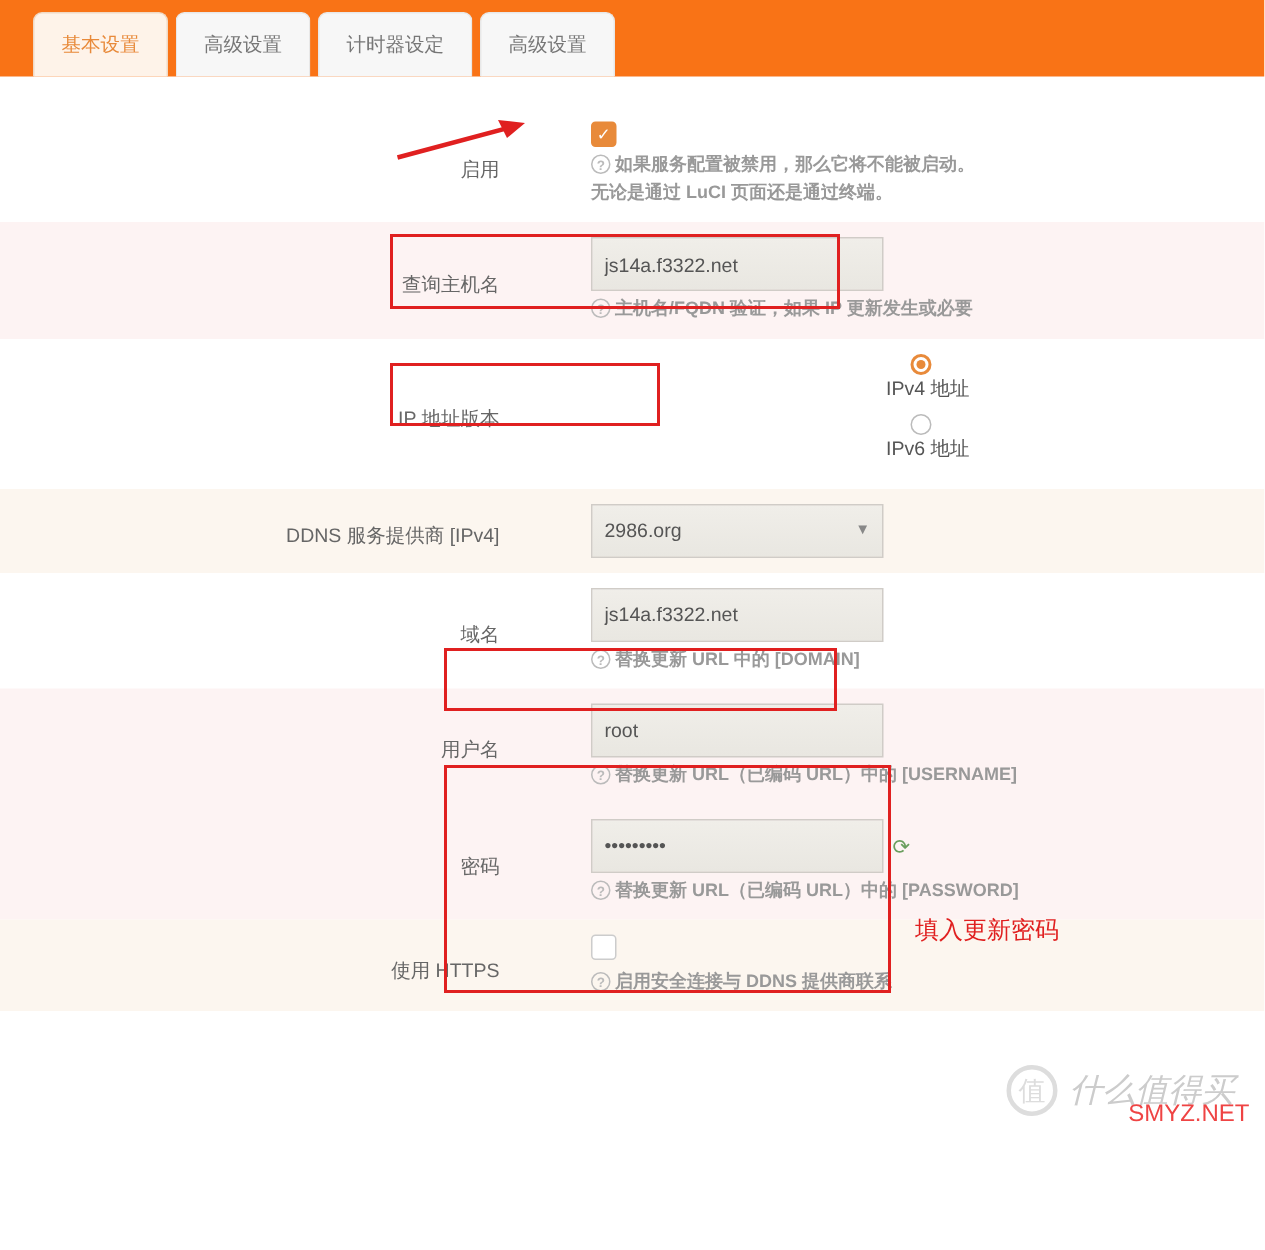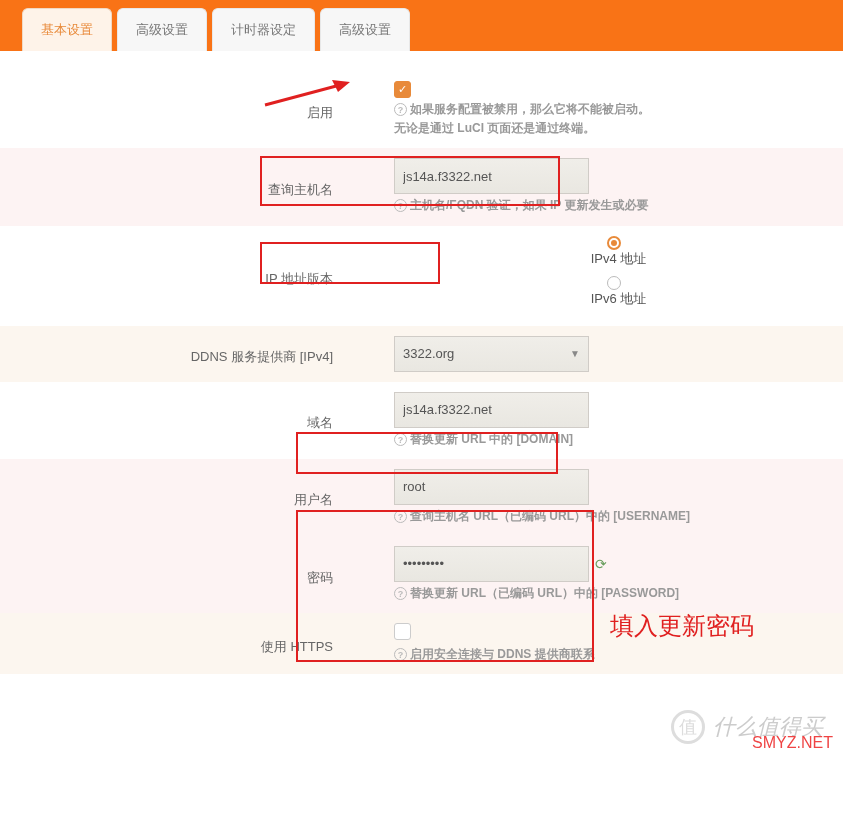--- a/index.html
+++ b/index.html
@@ -23,21 +23,21 @@
 .radio-row { display: flex; align-items: center; margin-bottom: 8px; flex-direction: column; }
 .radio { width: 14px; height: 14px; border: 1px solid #bbb; border-radius: 50%; margin-right: 10px; display: inline-flex; align-items: center; justify-content: center; cursor: pointer; }
 .radio.checked { border: 2px solid #e88a3a; }
 .radio.checked::after { content: ''; width: 6px; height: 6px; background: #e88a3a; border-radius: 50%; }
 .red-arrow { position: absolute; left: 260px; top: 80px; width: 90px; height: 30px; pointer-events: none; }
 .red-box { border: 2px solid #e02020; position: absolute; pointer-events: none; }
 .red-box.b1 { left: 260px; top: 156px; width: 300px; height: 50px; }
 .red-box.b2 { left: 260px; top: 242px; width: 180px; height: 42px; }
 .red-box.b3 { left: 296px; top: 432px; width: 262px; height: 42px; }
 .red-box.b4 { left: 296px; top: 510px; width: 298px; height: 152px; }
-.red-label { position: absolute; color: #e02020; font-size: 24px; }
+.red-label { position: absolute; color: #e02020; font-size: 16px; }
 .red-label.l1 { left: 610px; top: 610px; }
 .password-wrap { display: flex; align-items: center; gap: 6px; }
 .eye-icon { color: #6a9e5e; font-size: 14px; cursor: pointer; }
 .watermark { position: absolute; bottom: 10px; right: 20px; color: #ccc; font-size: 22px; font-style: italic; display: flex; align-items: center; gap: 8px; }
 .wm-circle { width: 34px; height: 34px; border: 3px solid #ddd; border-radius: 50%; display: flex; align-items: center; justify-content: center; font-size: 18px; color: #ddd; font-style: normal; }
 .wm-site { position: absolute; bottom: 2px; right: 10px; color: #ef4444; font-size: 16px; font-style: normal; }
 </style>
 </head>
 <body>
 
@@ -82,42 +82,42 @@
         <span class="radio"></span>
         <span>IPv6 地址</span>
       </div>
     </div>
   </div>
 
   <div class="row even">
     <div class="label-col">DDNS 服务提供商 [IPv4]</div>
     <div class="field-col">
       <div class="select-box">
-        <span>3322.org</span>
+        <span>2986.org</span>
         <span class="dropdown-arrow">▼</span>
       </div>
     </div>
   </div>
 
   <div class="row">
     <div class="label-col">域名</div>
     <div class="field-col">
       <input type="text" value="js14a.f3322.net" style="">
       <div class="hint">
         <span class="hint-icon">?</span><span>替换更新 URL 中的 [DOMAIN]</span>
       </div>
     </div>
   </div>
 
   <div class="row odd">
     <div class="label-col">用户名</div>
     <div class="field-col">
       <input type="text" value="root" style="">
       <div class="hint">
-        <span class="hint-icon">?</span><span>查询主机名 URL（已编码 URL）中的 [USERNAME]</span>
+        <span class="hint-icon">?</span><span>替换更新 URL（已编码 URL）中的 [USERNAME]</span>
       </div>
     </div>
   </div>
 
   <div class="row odd">
     <div class="label-col">密码</div>
     <div class="field-col">
       <div class="password-wrap">
         <input type="text" value="•••••••••" style="">
         <span class="eye-icon">⟳</span>

